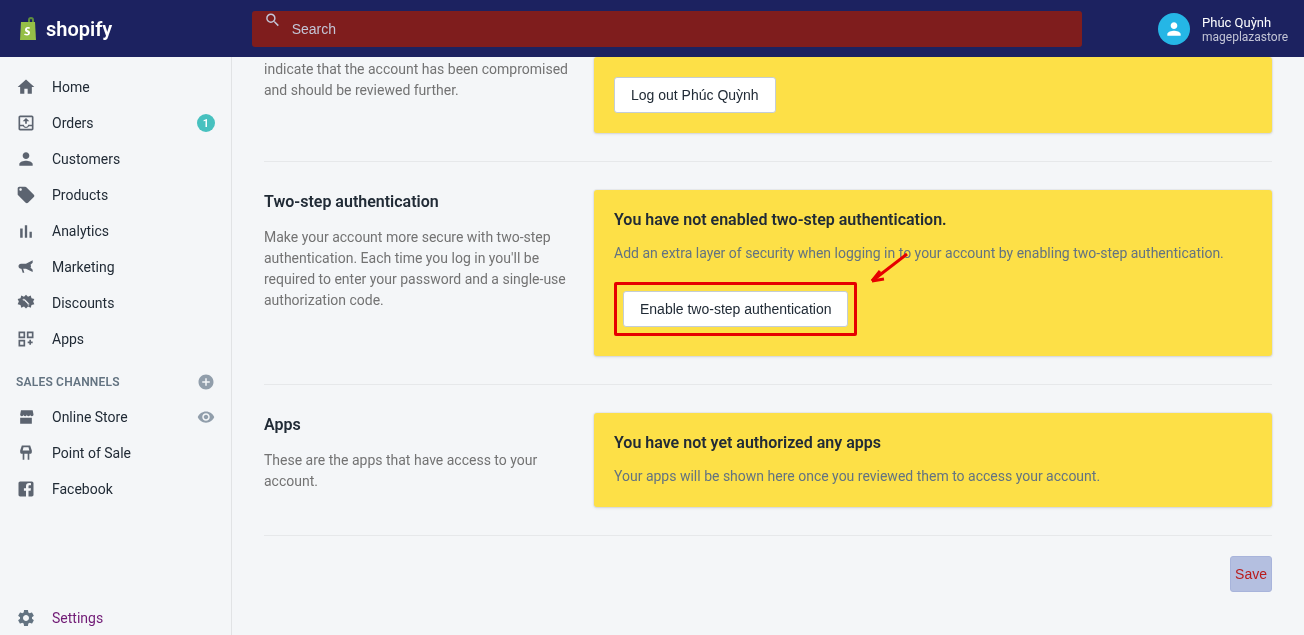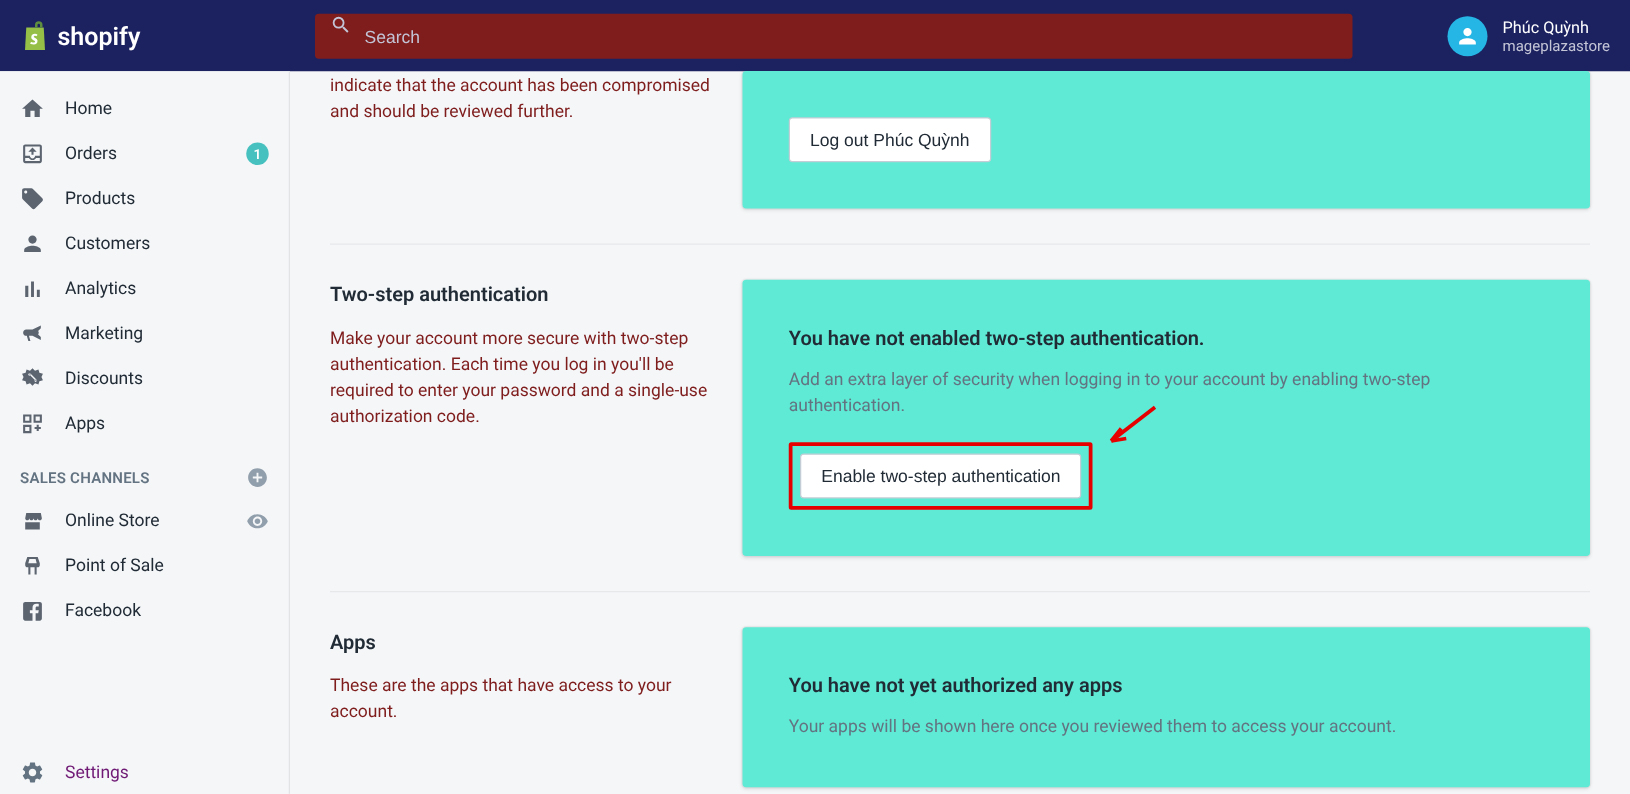--- a/index.html
+++ b/index.html
@@ -29,22 +29,22 @@
 .nav-item .trail-icon { width: 18px; height: 18px; fill: #919eab; }
 .sidebar-spacer { flex: 1; }
 .settings-item { color: #701a75; }
 .settings-item .nav-icon { fill: #637381; }
 
 .main { flex: 1; overflow-y: auto; padding: 0 32px 24px; }
 .section { display: flex; gap: 20px; padding: 28px 0; border-bottom: 1px solid #e6e8ea; }
 .section:last-of-type { border-bottom: none; }
 .section-left { width: 310px; flex-shrink: 0; padding-top: 2px; }
 .section-title { font-size: 16px; font-weight: 600; color: #212b36; margin-bottom: 16px; }
-.section-desc { font-size: 14px; color: #7f1d1d; line-height: 1.5; }
-.card { flex: 1; background: #5eead4; border-radius: 3px; box-shadow: 0 0 0 1px rgba(63,63,68,.05), 0 1px 3px rgba(63,63,68,.15); padding: 37px; }
+.section-desc { font-size: 14px; color: #737373; line-height: 1.5; }
+.card { flex: 1; background: #fde047; border-radius: 3px; box-shadow: 0 0 0 1px rgba(63,63,68,.05), 0 1px 3px rgba(63,63,68,.15); padding: 20px; }
 .card-title { font-size: 16px; font-weight: 600; color: #212b36; margin-bottom: 14px; }
 .card-text { font-size: 14px; color: #637381; line-height: 1.5; margin-bottom: 18px; }
 .btn { display: inline-block; background: #fff; border: 1px solid #c4cdd5; border-radius: 3px; padding: 9px 16px; font-size: 14px; color: #212b36; cursor: pointer; }
 .highlight-box { border: 3px solid #e60000; padding: 6px; display: inline-block; border-radius: 2px; position: relative; }
 .arrow { position: absolute; top: -36px; right: -58px; }
 
 .footer-bar { display: flex; justify-content: flex-end; padding-top: 20px; border-top: none; }
 .btn-save { background: #b4bfe0; border: 1px solid #a8b4db; color: #b91c1c; border-radius: 3px; padding: 9px 4px; font-size: 14px; cursor: default; }
 </style>
 </head>
@@ -89,29 +89,29 @@
     <div class="nav-item">
       <svg class="nav-icon" viewBox="0 0 24 24">
           <path d="M19 3H5c-1.1 0-2 .9-2 2v14c0 1.1.9 2 2 2h14c1.1 0 2-.9 2-2V5c0-1.1-.9-2-2-2zm0 16H5v-3h3.5c.7 1.2 2 2 3.5 2s2.8-.8 3.5-2H19v3zm0-5h-4.5c0 1.4-1.1 2.5-2.5 2.5S9.5 15.4 9.5 14H5V5h14v9z"></path>
           <path d="M12 6l-4 4h3v3h2v-3h3z"></path>
         </svg>
       <span class="nav-label">Orders</span>
       <span class="badge">1</span>
     </div>
     <div class="nav-item">
       <svg class="nav-icon" viewBox="0 0 24 24">
+          <path d="M12 12c2.21 0 4-1.79 4-4s-1.79-4-4-4-4 1.79-4 4 1.79 4 4 4zm0 2c-2.67 0-8 1.34-8 4v2h16v-2c0-2.66-5.33-4-8-4z"></path>
+        </svg>
+      <span class="nav-label">Customers</span>
+    </div>
+    <div class="nav-item">
+      <svg class="nav-icon" viewBox="0 0 24 24">
           <path d="M21.41 11.58l-9-9C12.05 2.22 11.55 2 11 2H4c-1.1 0-2 .9-2 2v7c0 .55.22 1.05.59 1.42l9 9c.36.36.86.58 1.41.58s1.05-.22 1.41-.59l7-7c.37-.36.59-.86.59-1.41s-.23-1.06-.59-1.42zM5.5 7C4.67 7 4 6.33 4 5.5S4.67 4 5.5 4 7 4.67 7 5.5 6.33 7 5.5 7z"></path>
         </svg>
       <span class="nav-label">Products</span>
-    </div>
-    <div class="nav-item">
-      <svg class="nav-icon" viewBox="0 0 24 24">
-          <path d="M12 12c2.21 0 4-1.79 4-4s-1.79-4-4-4-4 1.79-4 4 1.79 4 4 4zm0 2c-2.67 0-8 1.34-8 4v2h16v-2c0-2.66-5.33-4-8-4z"></path>
-        </svg>
-      <span class="nav-label">Customers</span>
     </div>
     <div class="nav-item">
       <svg class="nav-icon" viewBox="0 0 24 24">
           <path d="M5 9h3v11H5zM10.6 5h2.8v15h-2.8zM16.2 13H19v7h-2.8z"></path>
         </svg>
       <span class="nav-label">Analytics</span>
     </div>
     <div class="nav-item">
       <svg class="nav-icon" viewBox="0 0 24 24">
           <path d="M18 11c0-.6-.2-1.1-.6-1.6L20 6.8V4l-8 4H6c-1.7 0-3 1.3-3 3s1.3 3 3 3h.5l1.5 5h2l-1.4-5H12l8 4v-2.8l-2.6-2.6c.4-.5.6-1 .6-1.6z"></path>

